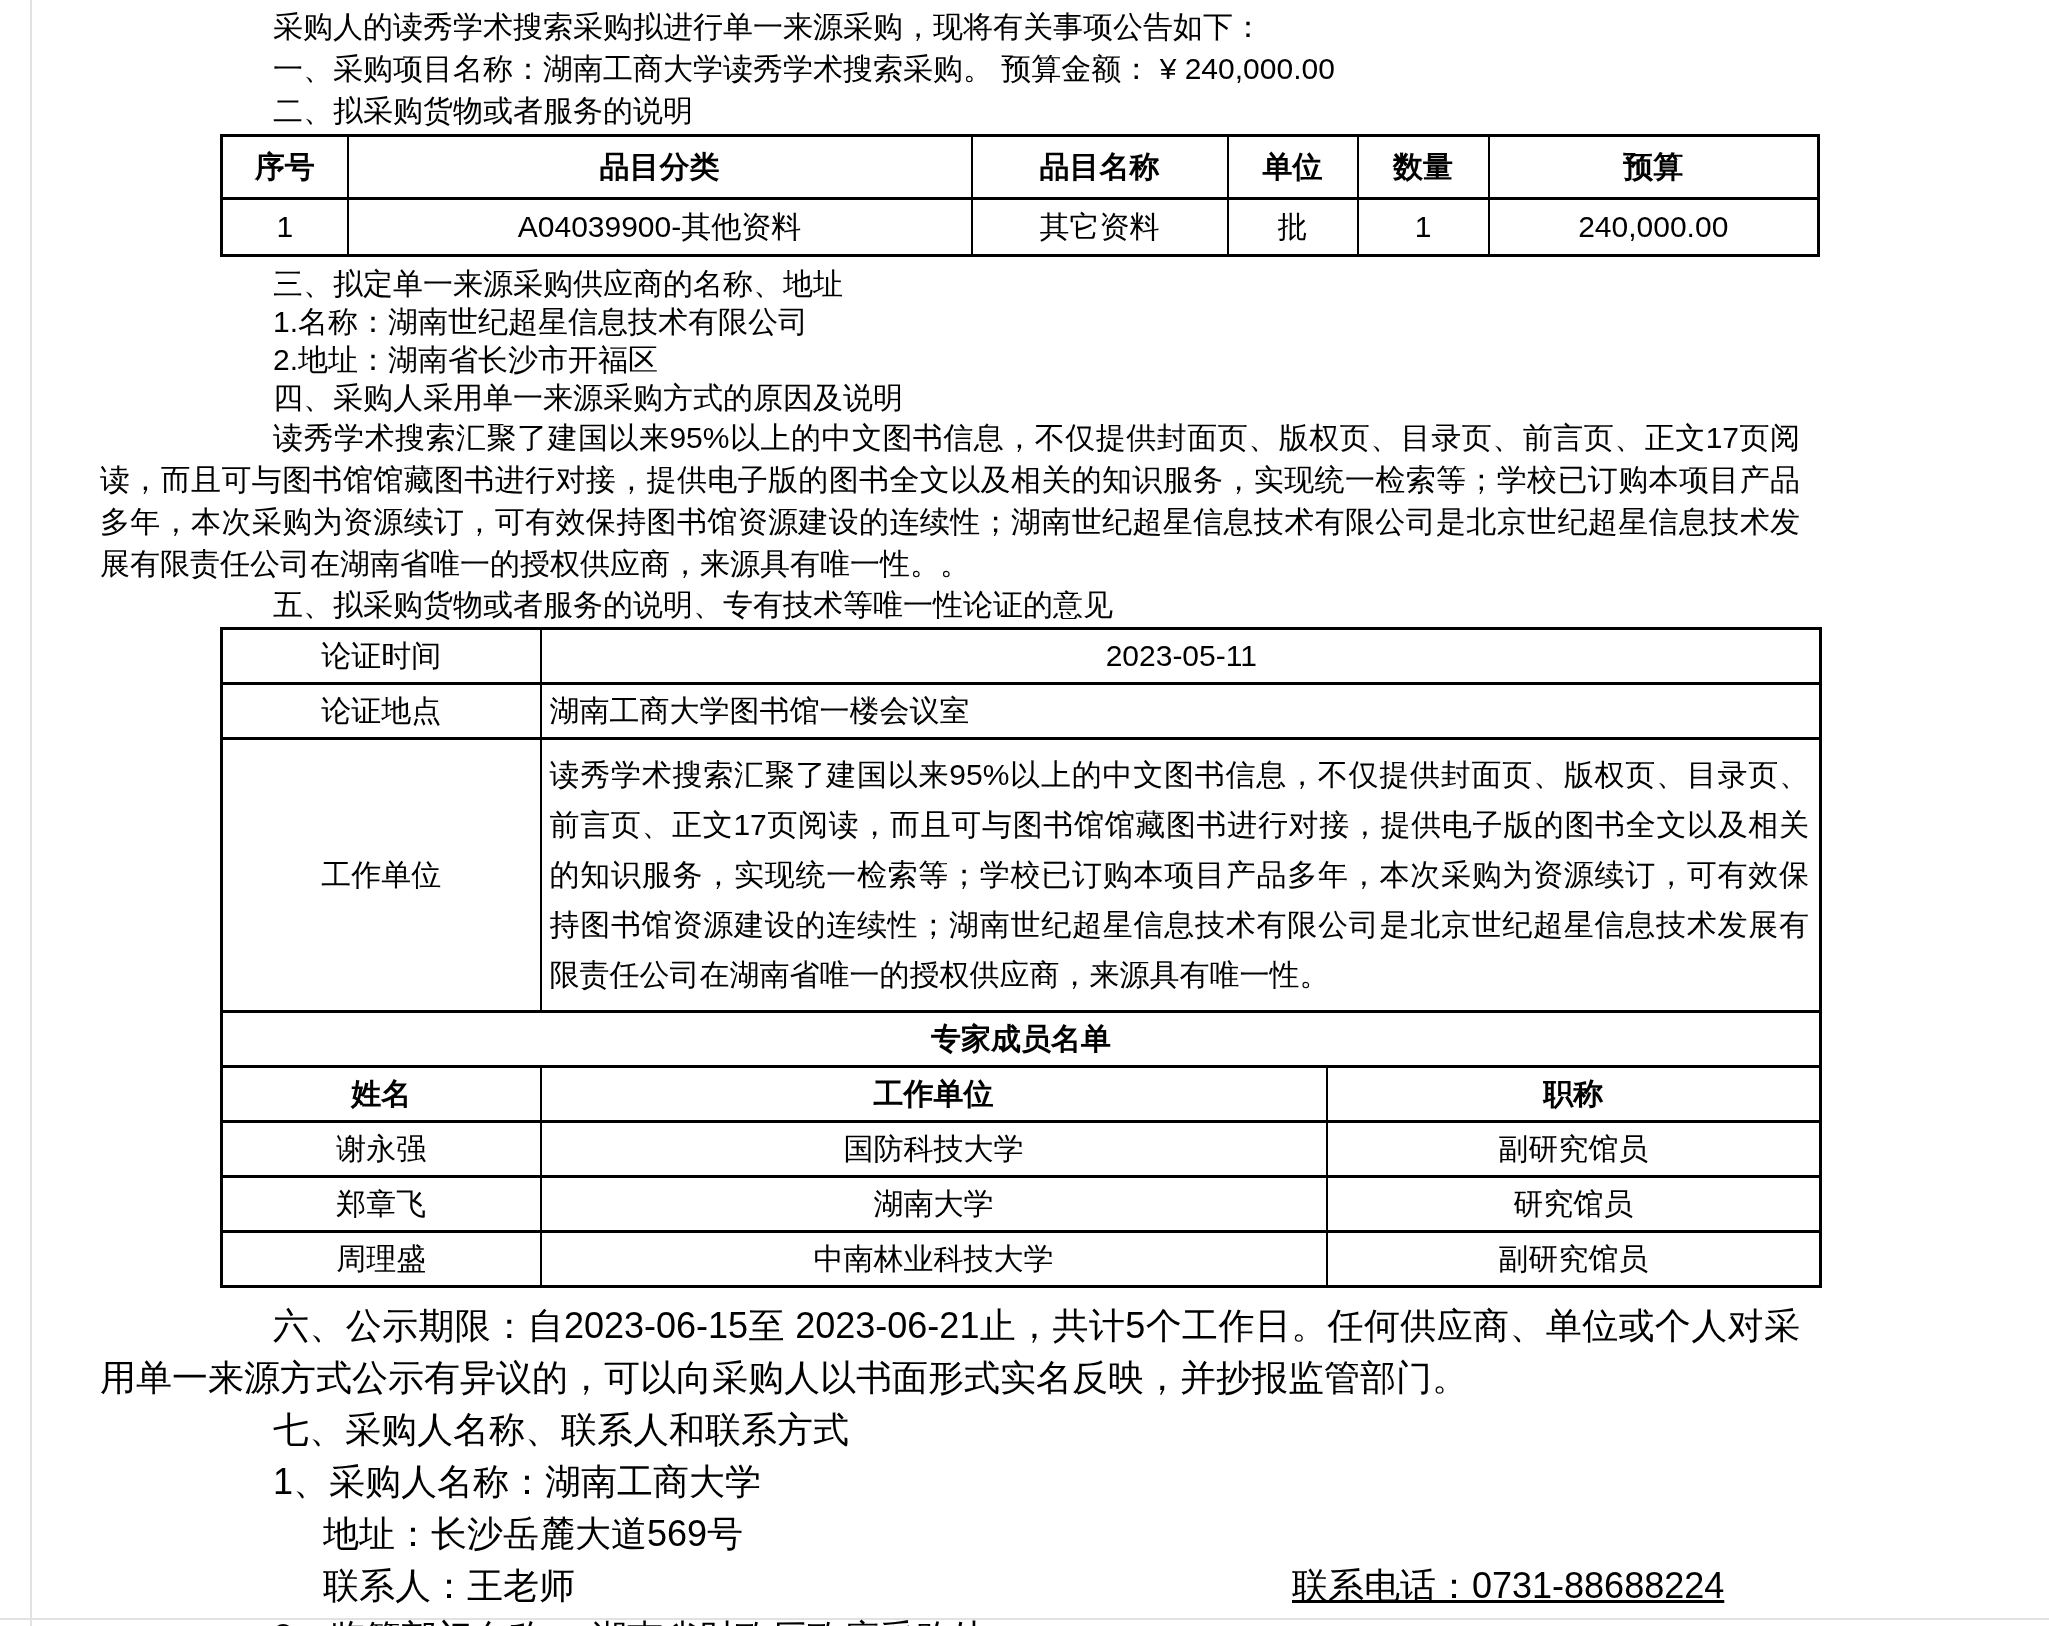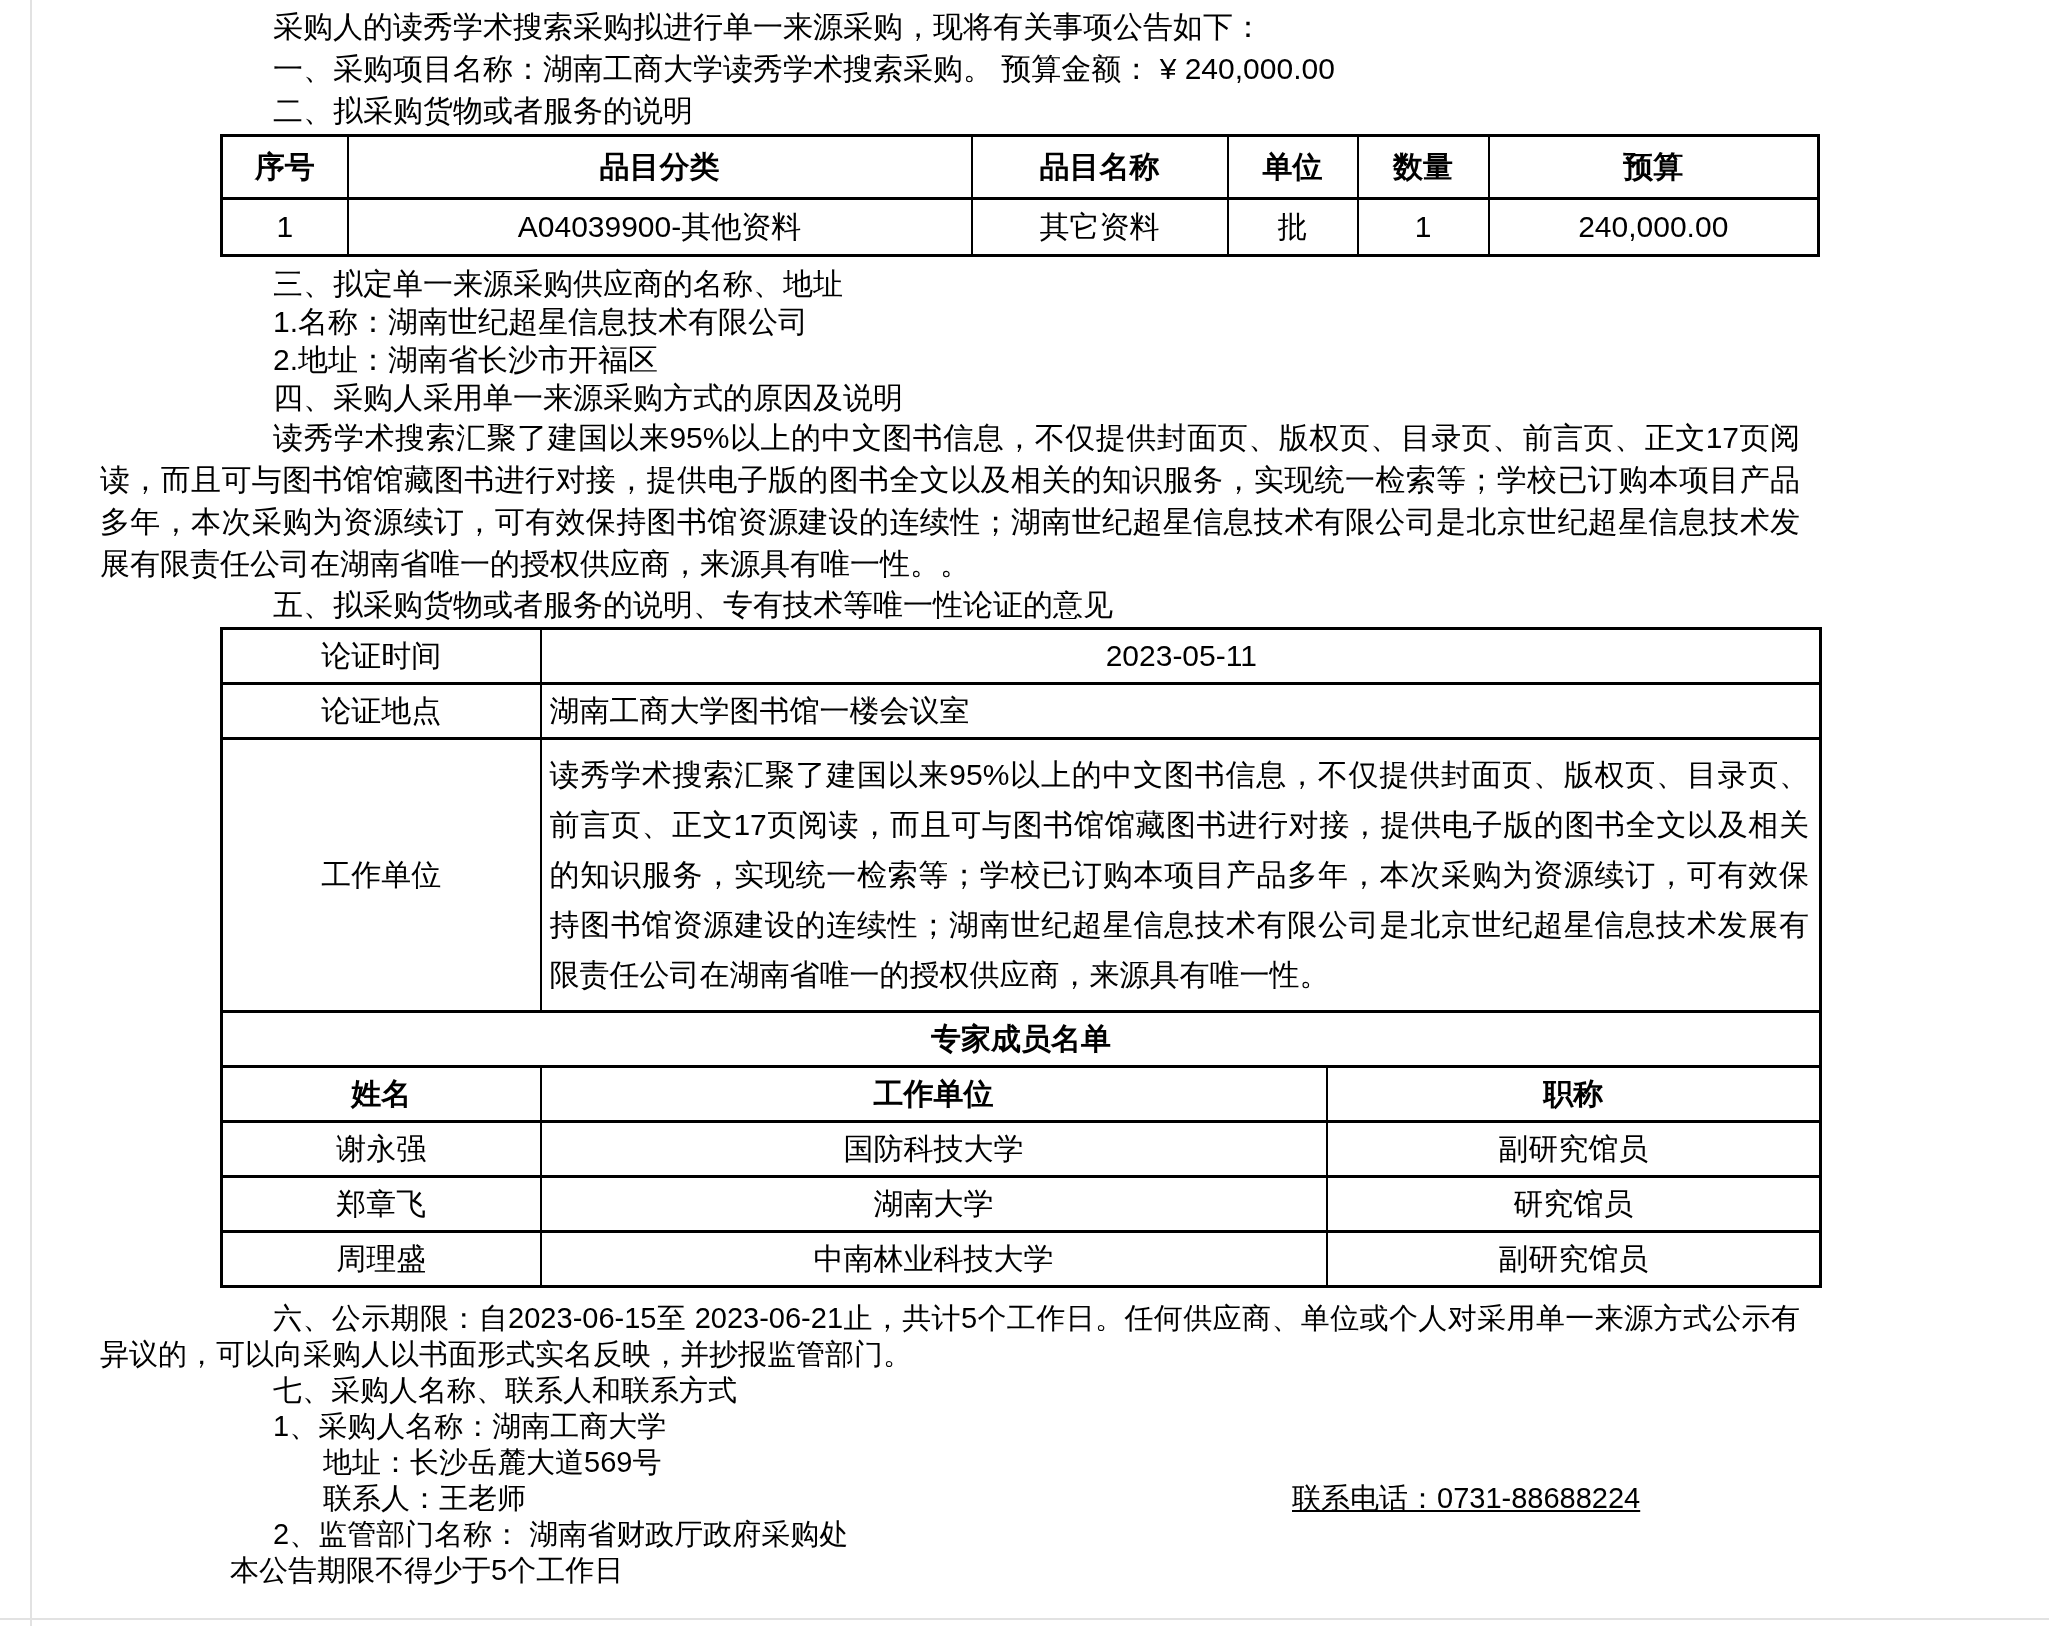--- a/index.html
+++ b/index.html
@@ -31,21 +31,21 @@
   .opinion .label{text-align:center;}
   .opinion .r1 td{height:52px;text-align:center;}
   .opinion .r2 td{height:52px;}
   .opinion .value{text-align:left;padding-left:8px;}
   .opinion .opinion-text{line-height:50px;padding:10px 10px 10px 8px;text-align:justify;vertical-align:middle;}
   .opinion .full{height:52px;text-align:center;font-weight:bold;}
   .opinion .ehead td{height:52px;text-align:center;font-weight:bold;}
   .opinion .erow td{height:52px;text-align:center;}
 
   
-  .b{line-height:36px;font-size:29px;}
+  .b{line-height:52px;font-size:36px;}
   .sub1{margin-left:173px;}
   .sub2{margin-left:223px;}
   .note{margin-left:130px;}
   .contact-row{position:relative;}
   .phone{position:absolute;left:969px;top:0;text-decoration:underline;}
 
   .edge-left{position:absolute;left:30px;top:0;width:2px;height:1626px;background:#e2e2e2;}
   .edge-bottom{position:absolute;left:0;top:1618px;width:2049px;height:2px;background:#e2e2e2;}
 </style>
 </head>

